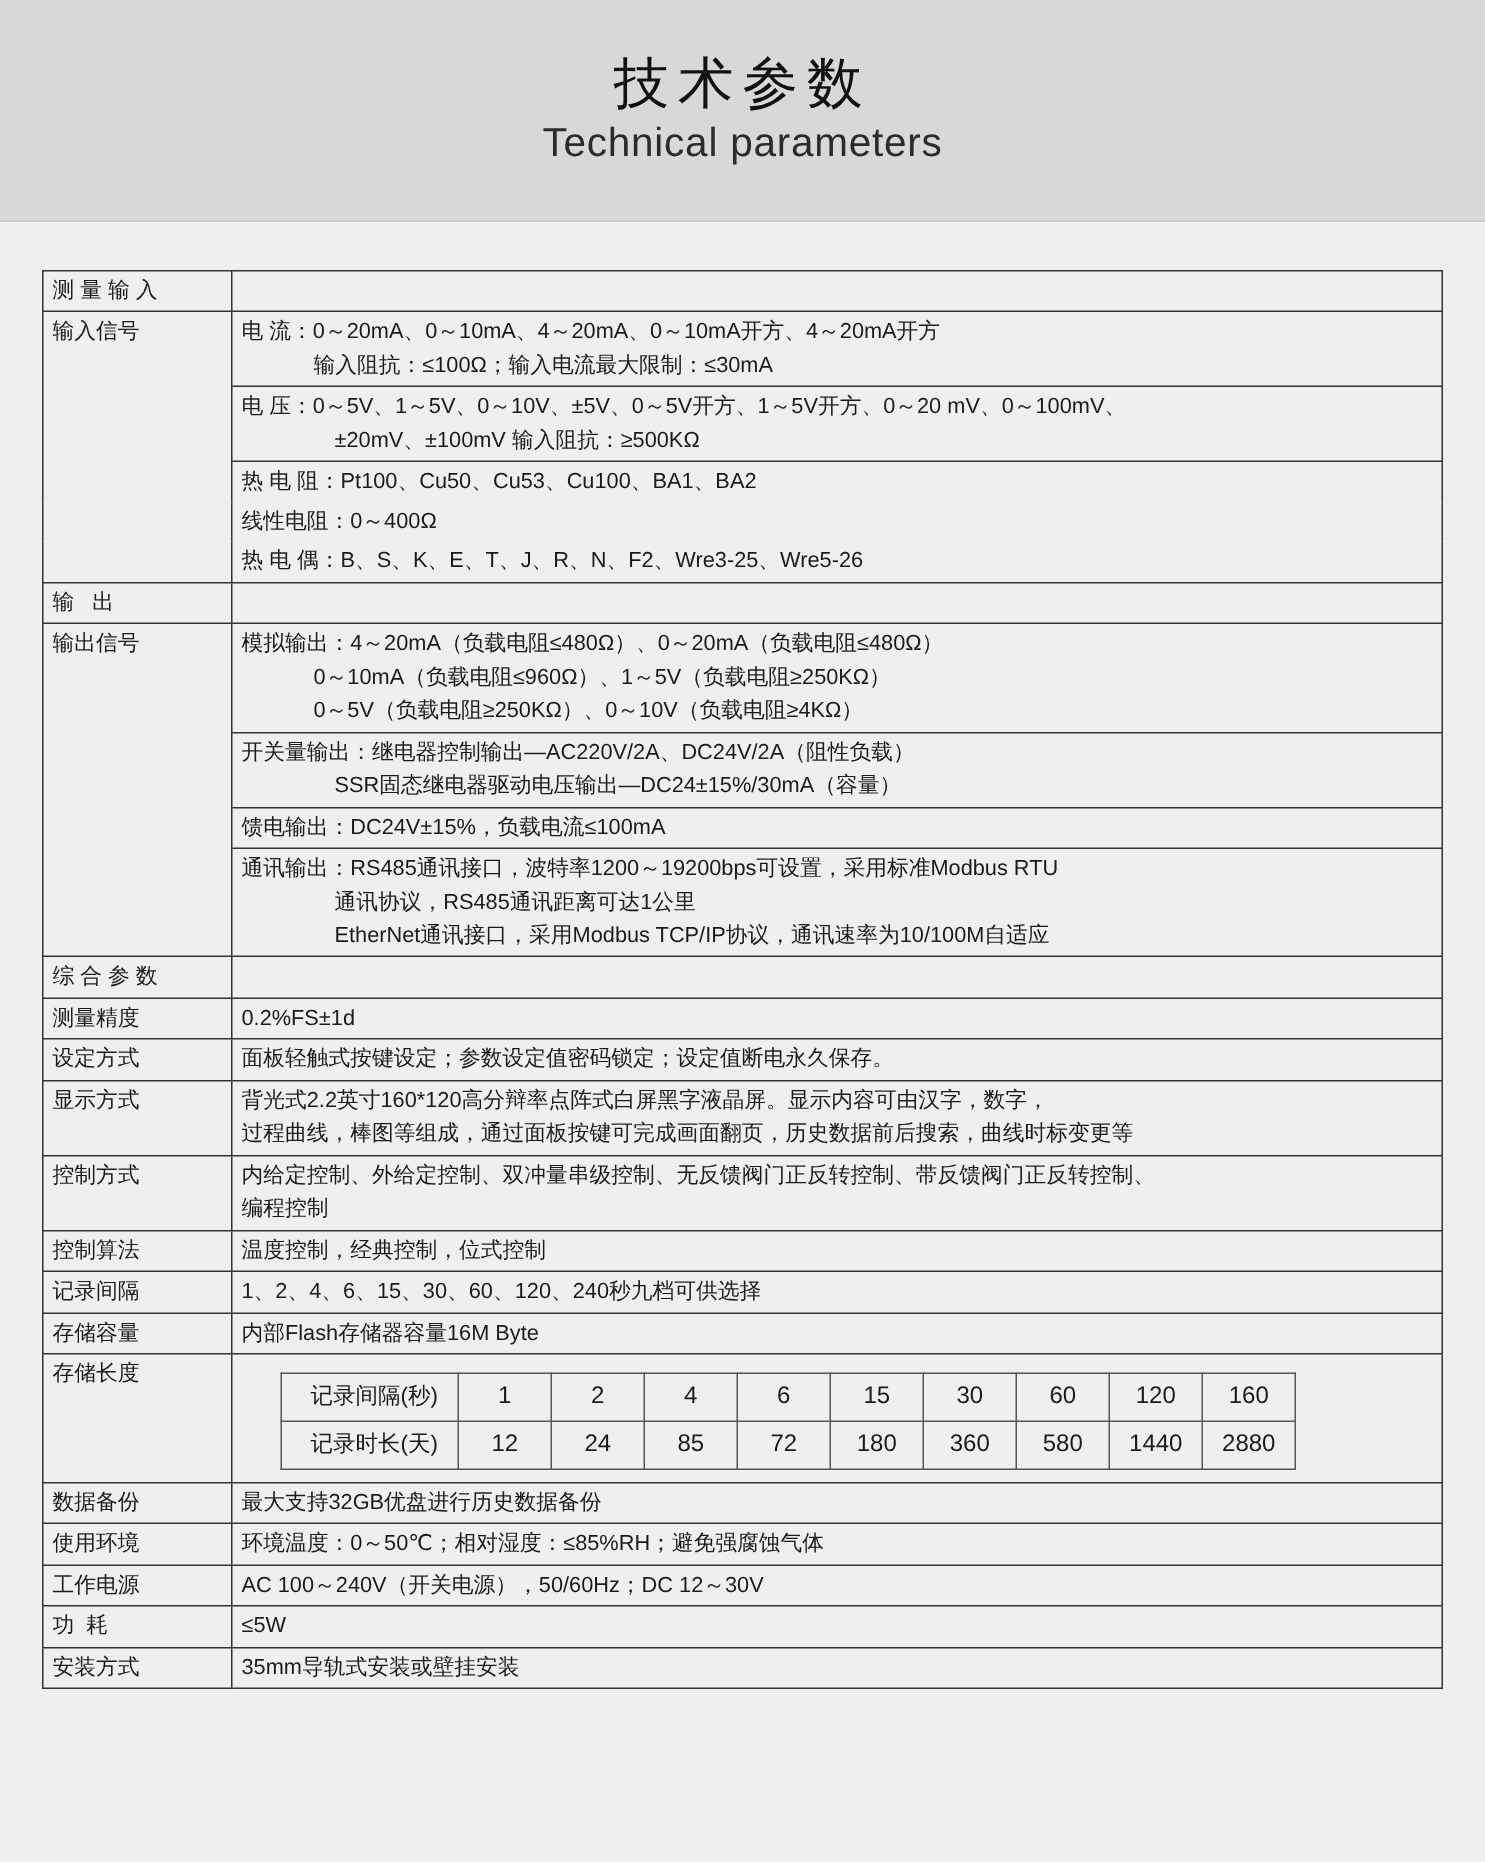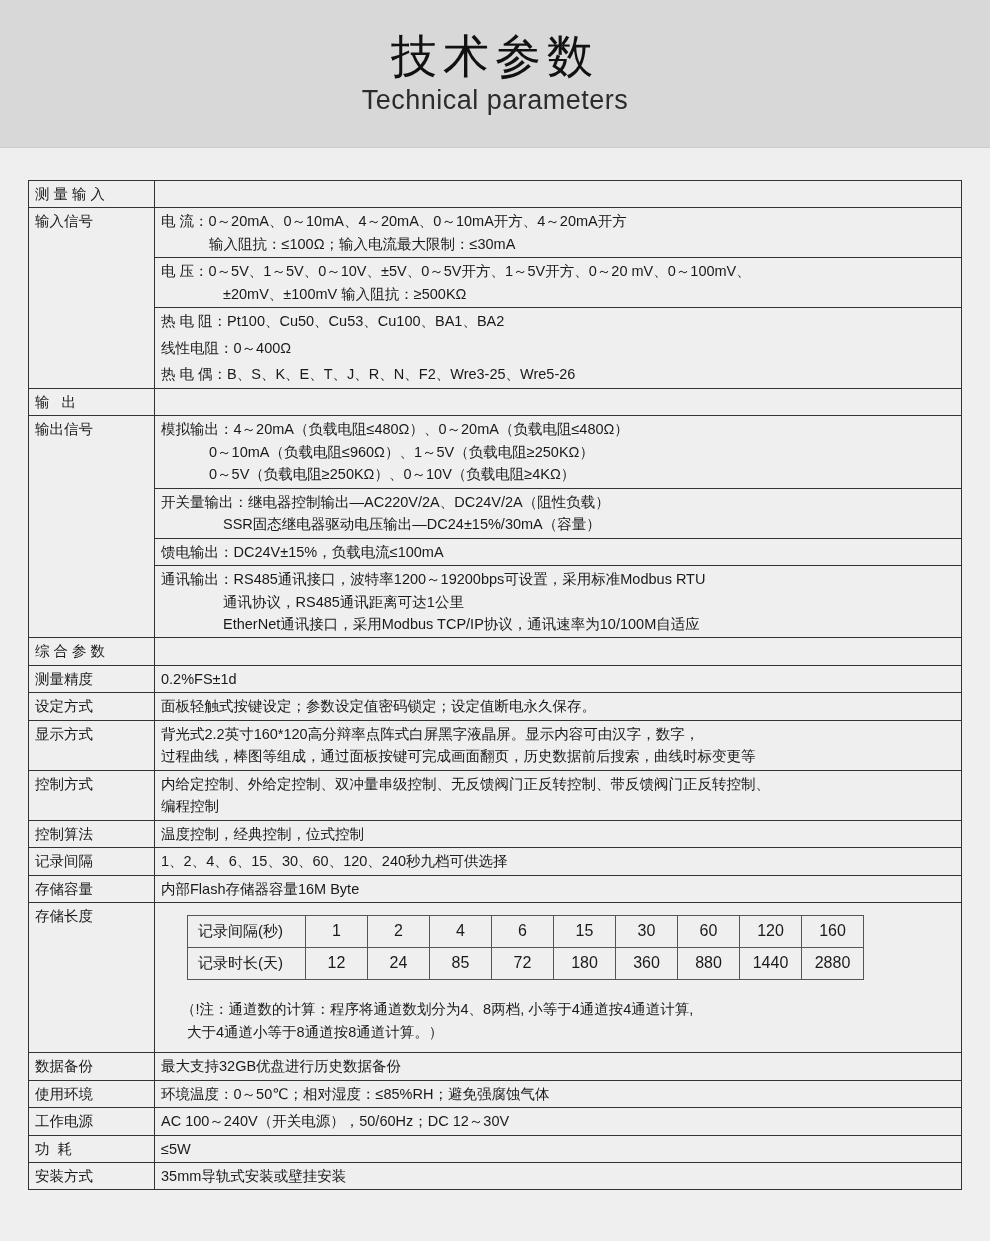--- a/index.html
+++ b/index.html
@@ -15,21 +15,21 @@
   .header {
     height: 148px;
     background: #d8d8d8;
     display: flex;
     flex-direction: column;
     align-items: center;
     justify-content: center;
     border-bottom: 1px solid #cccccc;
   }
   .header-title-cn {
-    font-size: 46px;
+    font-size: 37px;
     letter-spacing: 6px;
     color: #111;
     line-height: 1.1;
     font-weight: normal;
     margin: 0 0 4px 0;
   }
   .header-title-en {
     font-size: 27px;
     color: #2b2b2b;
     letter-spacing: 0.5px;
@@ -78,21 +78,21 @@
   }
   table.inner td {
     border: 1px solid #555;
     text-align: center;
     padding: 3px 4px;
     height: 30px;
     background: #efefef;
   }
   table.inner td.rowhead {
     width: 118px;
-    text-align: left;
+    text-align: center;
     padding-left: 10px;
     white-space: nowrap;
   }
   table.inner td.num { width: 62px; font-size: 16px; }
   .note {
     padding: 12px 0 6px 20px;
     line-height: 1.6;
   }
   .note .l2 { padding-left: 6px; }
 </style>
@@ -265,31 +265,27 @@
               <td class="num">160</td>
             </tr>
             <tr>
               <td class="rowhead">记录时长(天)</td>
               <td class="num">12</td>
               <td class="num">24</td>
               <td class="num">85</td>
               <td class="num">72</td>
               <td class="num">180</td>
               <td class="num">360</td>
-              <td class="num">880</td>
+              <td class="num">580</td>
               <td class="num">1440</td>
               <td class="num">2880</td>
             </tr>
           </tbody>
               </table>
         </div>
-        <div class="note">
-          <div class="line">（!注：通道数的计算：程序将通道数划分为4、8两档, 小等于4通道按4通道计算,</div>
-          <div class="line l2">大于4通道小等于8通道按8通道计算。）</div>
-        </div>
       </td>
     </tr>
 
     <tr>
       <td class="label">
         <span>数据备份</span>
       </td>
       <td>最大支持32GB优盘进行历史数据备份</td>
     </tr>
 

